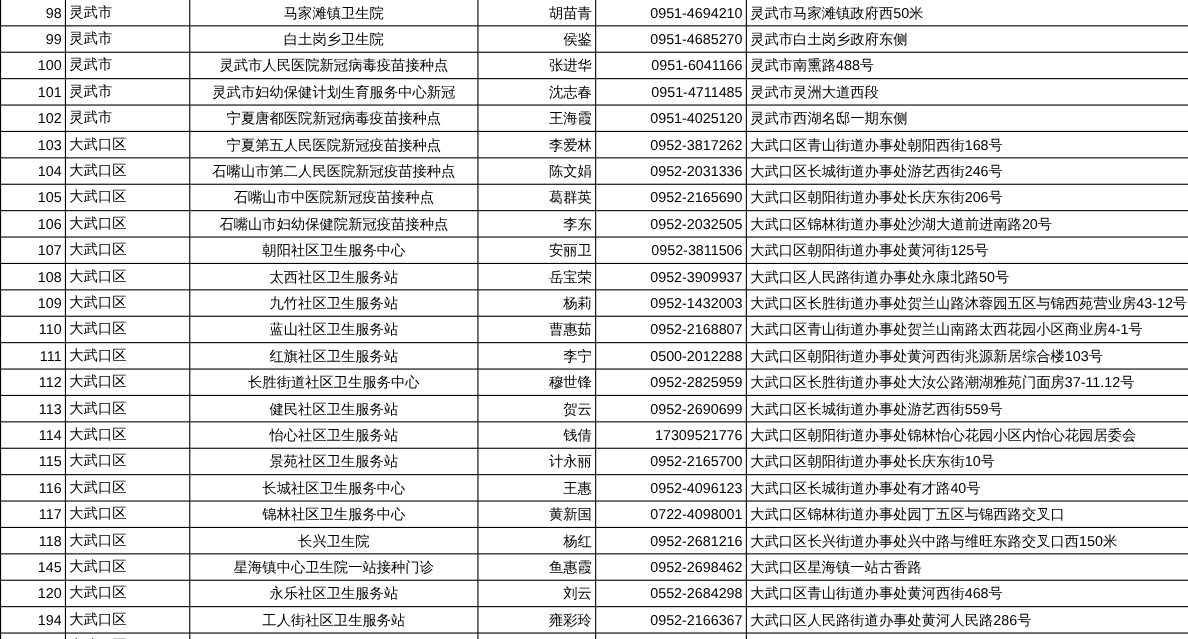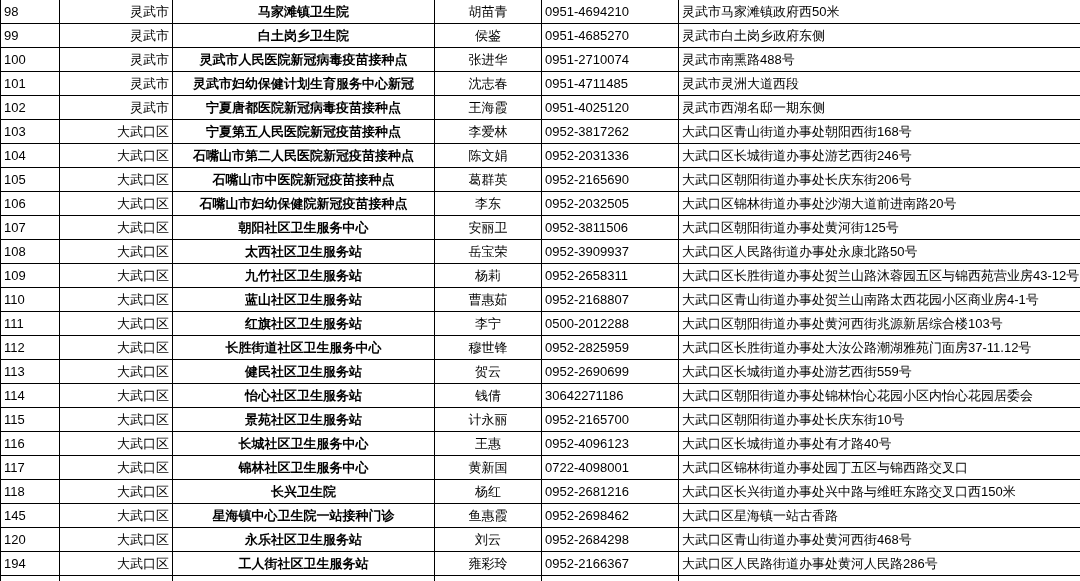--- a/index.html
+++ b/index.html
@@ -24,38 +24,38 @@
     line-height: 14px;
     height: 21px;
     padding: 1px 3px;
     color: #000000;
     white-space: nowrap;
     overflow: hidden;
     vertical-align: middle;
   }
   td.c-index {
     width: 52px;
-    text-align: left;
+    text-align: right;
   }
   td.c-district {
     width: 106px;
-    text-align: right;
+    text-align: left;
+    font-family: Liberation Mono, monospace;
   }
   td.c-site {
     width: 255px;
     text-align: center;
-    font-weight: bold;
   }
   td.c-person {
     width: 100px;
-    text-align: center;
+    text-align: right;
   }
   td.c-phone {
     width: 130px;
-    text-align: left;
+    text-align: right;
   }
   td.c-address {
     width: 425px;
     text-align: left;
     padding-left: 5px;
   }
   tr:first-child td {
     border-top: none;
   }
 </style>
@@ -78,21 +78,21 @@
         <td class="c-site">白土岗乡卫生院</td>
         <td class="c-person">侯鉴</td>
         <td class="c-phone">0951-4685270</td>
         <td class="c-address">灵武市白土岗乡政府东侧</td>
       </tr>
       <tr>
         <td class="c-index">100</td>
         <td class="c-district">灵武市</td>
         <td class="c-site">灵武市人民医院新冠病毒疫苗接种点</td>
         <td class="c-person">张进华</td>
-        <td class="c-phone">0951-2710074</td>
+        <td class="c-phone">0951-6041166</td>
         <td class="c-address">灵武市南熏路488号</td>
       </tr>
       <tr>
         <td class="c-index">101</td>
         <td class="c-district">灵武市</td>
         <td class="c-site">灵武市妇幼保健计划生育服务中心新冠</td>
         <td class="c-person">沈志春</td>
         <td class="c-phone">0951-4711485</td>
         <td class="c-address">灵武市灵洲大道西段</td>
       </tr>
@@ -150,21 +150,21 @@
         <td class="c-site">太西社区卫生服务站</td>
         <td class="c-person">岳宝荣</td>
         <td class="c-phone">0952-3909937</td>
         <td class="c-address">大武口区人民路街道办事处永康北路50号</td>
       </tr>
       <tr>
         <td class="c-index">109</td>
         <td class="c-district">大武口区</td>
         <td class="c-site">九竹社区卫生服务站</td>
         <td class="c-person">杨莉</td>
-        <td class="c-phone">0952-2658311</td>
+        <td class="c-phone">0952-1432003</td>
         <td class="c-address">大武口区长胜街道办事处贺兰山路沐蓉园五区与锦西苑营业房43-12号</td>
       </tr>
       <tr>
         <td class="c-index">110</td>
         <td class="c-district">大武口区</td>
         <td class="c-site">蓝山社区卫生服务站</td>
         <td class="c-person">曹惠茹</td>
         <td class="c-phone">0952-2168807</td>
         <td class="c-address">大武口区青山街道办事处贺兰山南路太西花园小区商业房4-1号</td>
       </tr>
@@ -190,21 +190,21 @@
         <td class="c-site">健民社区卫生服务站</td>
         <td class="c-person">贺云</td>
         <td class="c-phone">0952-2690699</td>
         <td class="c-address">大武口区长城街道办事处游艺西街559号</td>
       </tr>
       <tr>
         <td class="c-index">114</td>
         <td class="c-district">大武口区</td>
         <td class="c-site">怡心社区卫生服务站</td>
         <td class="c-person">钱倩</td>
-        <td class="c-phone">30642271186</td>
+        <td class="c-phone">17309521776</td>
         <td class="c-address">大武口区朝阳街道办事处锦林怡心花园小区内怡心花园居委会</td>
       </tr>
       <tr>
         <td class="c-index">115</td>
         <td class="c-district">大武口区</td>
         <td class="c-site">景苑社区卫生服务站</td>
         <td class="c-person">计永丽</td>
         <td class="c-phone">0952-2165700</td>
         <td class="c-address">大武口区朝阳街道办事处长庆东街10号</td>
       </tr>
@@ -238,21 +238,21 @@
         <td class="c-site">星海镇中心卫生院一站接种门诊</td>
         <td class="c-person">鱼惠霞</td>
         <td class="c-phone">0952-2698462</td>
         <td class="c-address">大武口区星海镇一站古香路</td>
       </tr>
       <tr>
         <td class="c-index">120</td>
         <td class="c-district">大武口区</td>
         <td class="c-site">永乐社区卫生服务站</td>
         <td class="c-person">刘云</td>
-        <td class="c-phone">0952-2684298</td>
+        <td class="c-phone">0552-2684298</td>
         <td class="c-address">大武口区青山街道办事处黄河西街468号</td>
       </tr>
       <tr>
         <td class="c-index">194</td>
         <td class="c-district">大武口区</td>
         <td class="c-site">工人街社区卫生服务站</td>
         <td class="c-person">雍彩玲</td>
         <td class="c-phone">0952-2166367</td>
         <td class="c-address">大武口区人民路街道办事处黄河人民路286号</td>
       </tr>

